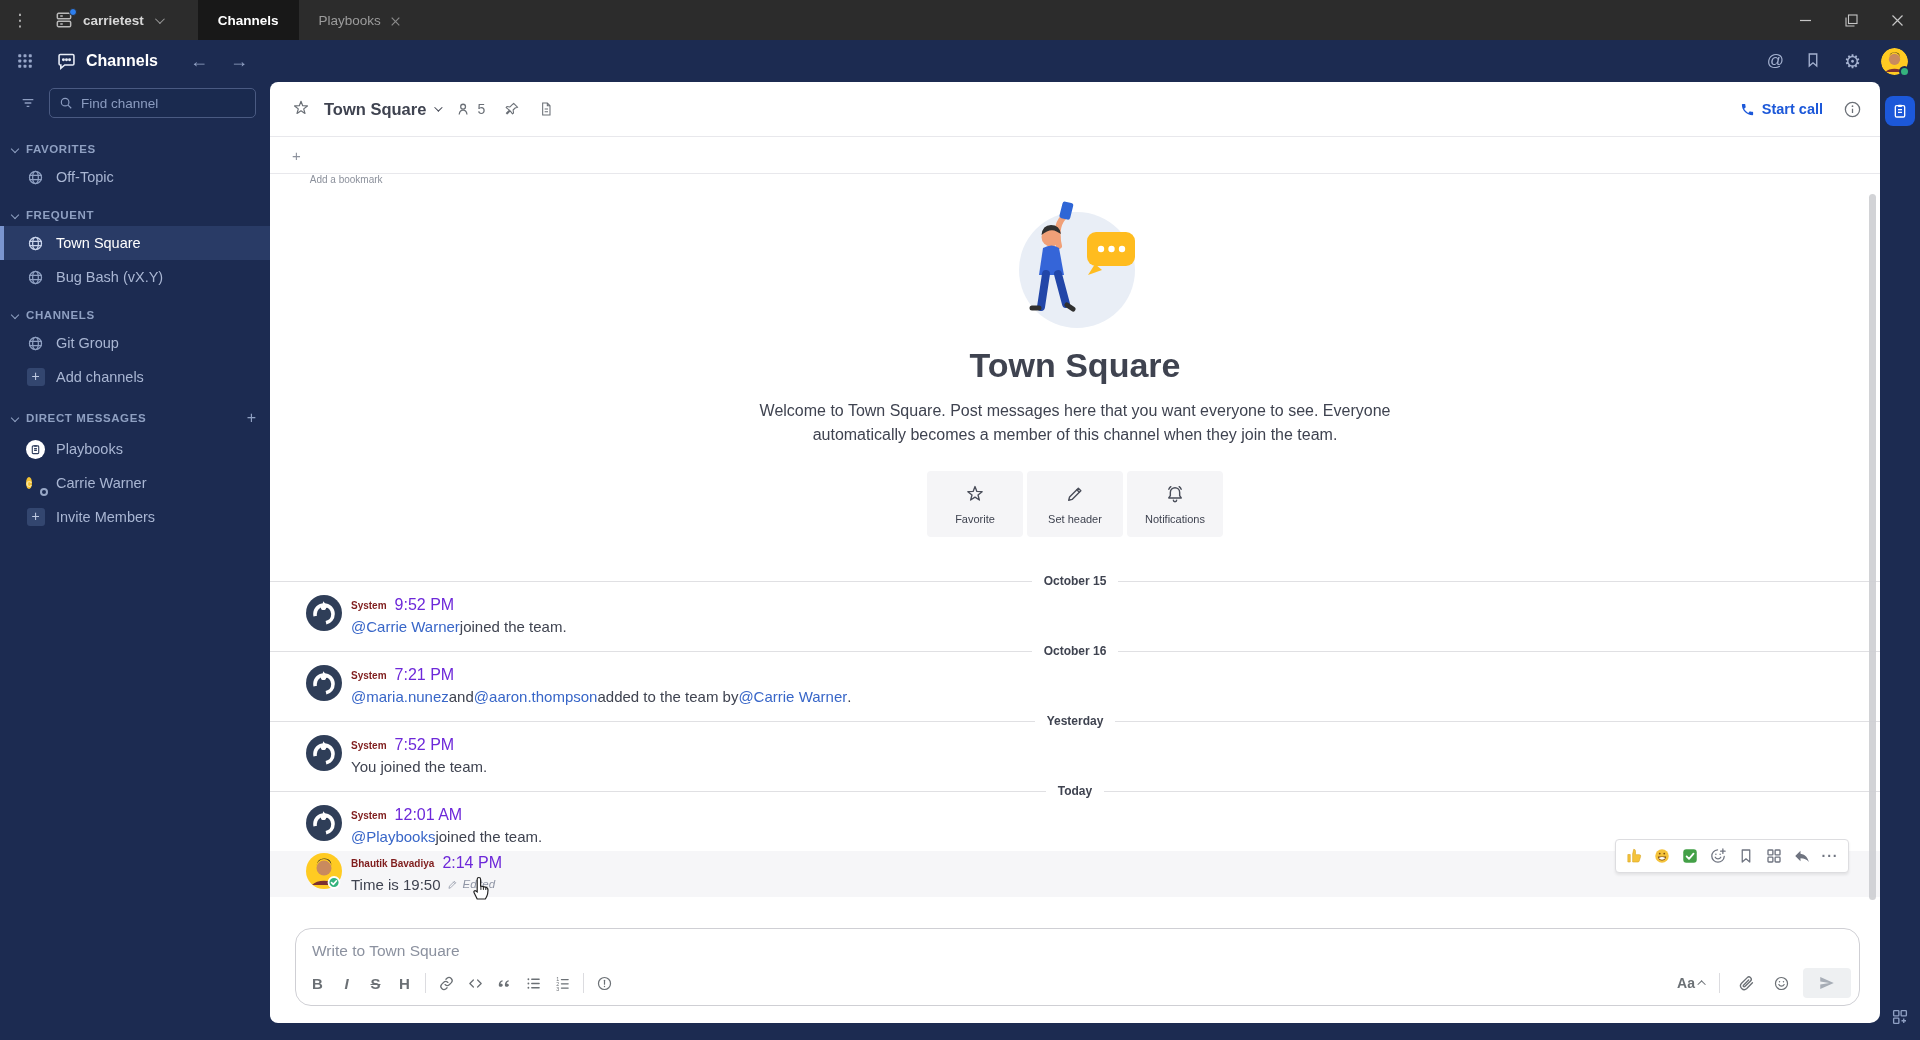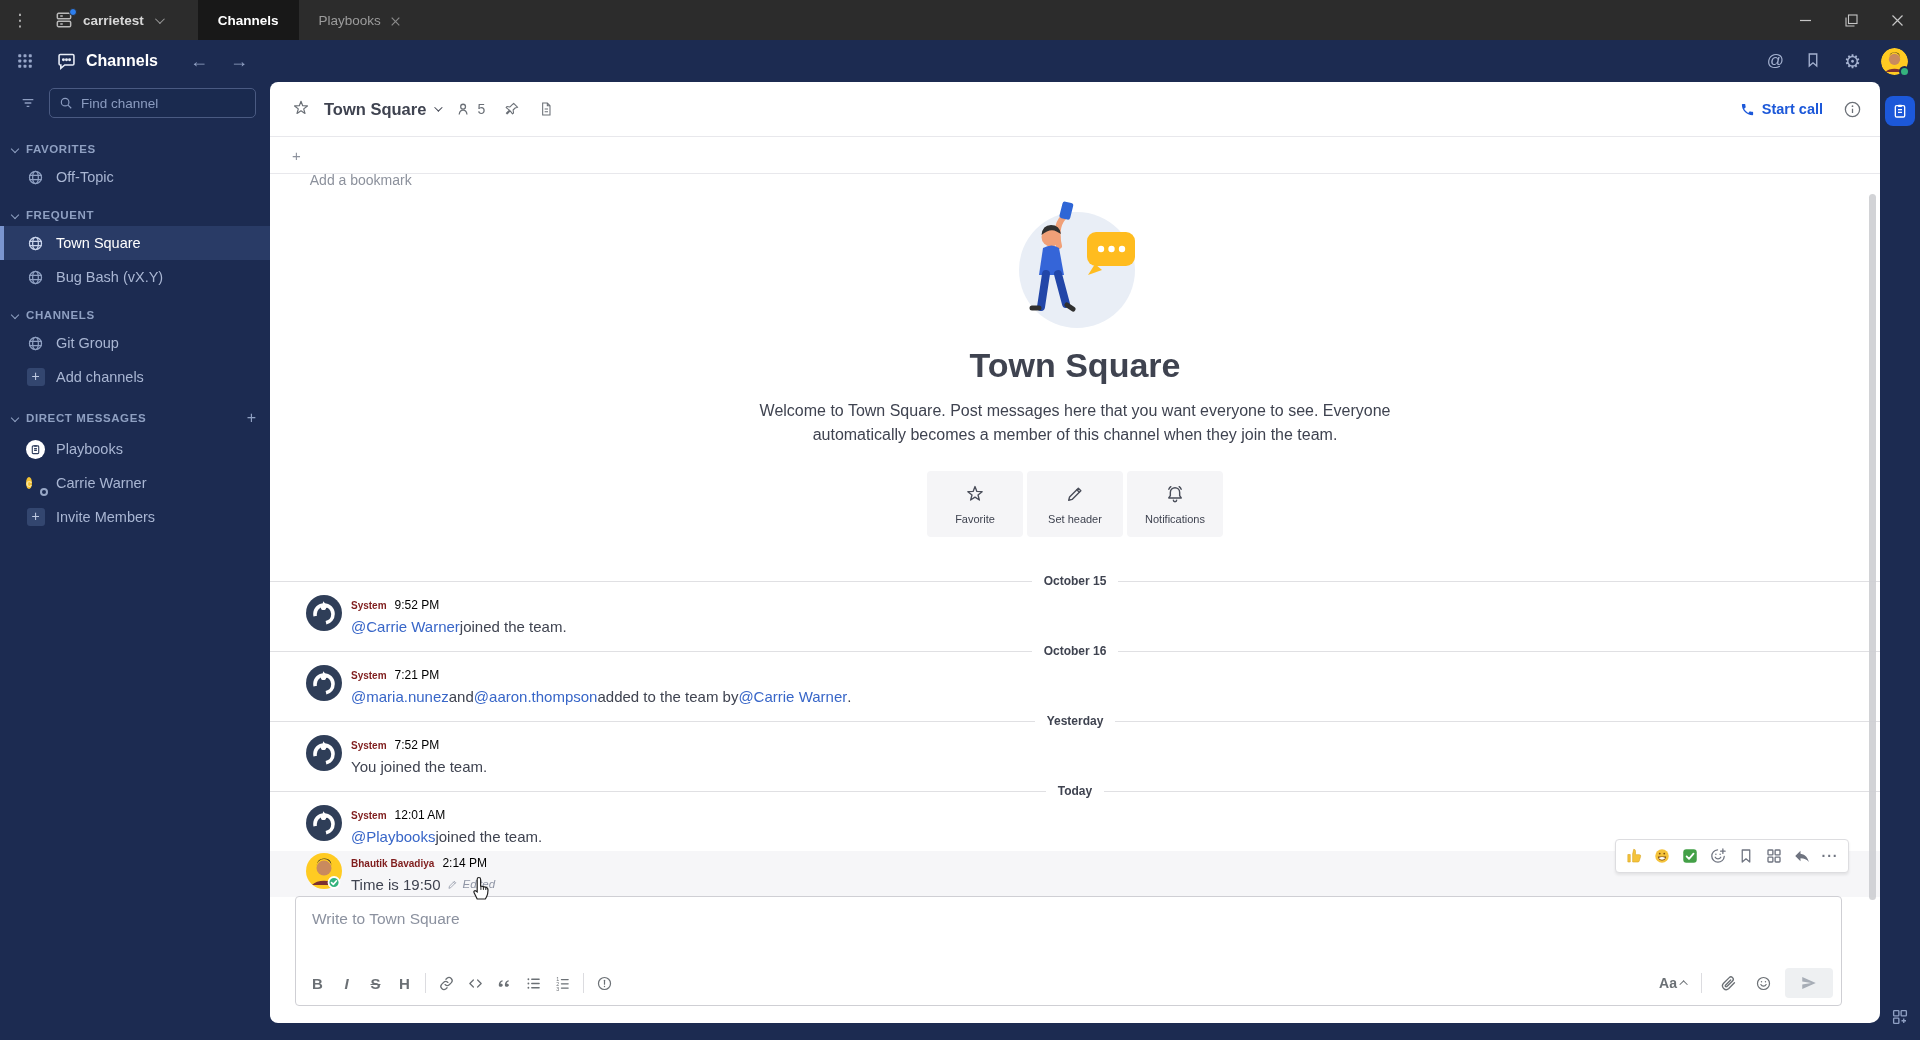--- a/index.html
+++ b/index.html
@@ -110,21 +110,21 @@
   .ch-iconbtn svg { width:16px; height:16px; }
   .ch-right { margin-left:auto; display:flex; align-items:center; gap:20px; }
   .ch-call { display:flex; align-items:center; gap:7px; color:#1c58d9; cursor:pointer; }
   .ch-call svg { width:15px; height:15px; }
   .ch-call-label { font-size:14.5px; font-weight:600; }
   .ch-info { width:19px; height:19px; color:#6b7077; cursor:pointer; }
   .ch-info svg { width:19px; height:19px; }
   .bookmarkbar { position:absolute; top:56px; left:0; right:0; height:36px; border-bottom:1px solid #e8e8ec; display:flex; align-items:center; padding-left:22px; color:#8c919c; cursor:pointer; }
   .bm-plus { font-size:15px; margin-right:9px; }
   .bm-plus::before { content:"+"; }
-  .bm-label { font-size:14px;margin-top:48px; }
+  .bm-label { font-size:10px;margin-top:48px; }
 
   .list { position:absolute; top:92px; left:0; right:0; bottom:0; overflow:hidden; }
   .intro { text-align:center; }
   .intro-illu { margin-top:8px; }
   .intro-illu svg { width:160px; height:150px; }
   .intro-title { margin-top:10px; font-size:34px; font-weight:700; color:#3f4350; }
   .intro-desc { margin:14px auto 0; max-width:640px; font-size:16px; line-height:24px; color:#3f4350; }
   .intro-actions { margin-top:24px; display:flex; justify-content:center; gap:4px; }
   .intro-card { width:96px; height:66px; background:#f5f5f7; border:none; border-radius:4px; display:flex; flex-direction:column; align-items:center; justify-content:center; gap:6px; color:#4a4e5a; cursor:pointer; font-family:inherit; }
   .intro-card svg { width:20px; height:20px; }
@@ -134,36 +134,36 @@
   .day-divider { position:relative; height:20px; margin:2px 0; text-align:center; }
   .day-divider::before { content:""; position:absolute; left:0; right:0; top:10px; height:1px; background:#e0e0e3; }
   .day-divider span { position:relative; background:#fff; padding:0 12px; font-size:12px; font-weight:600; color:#3f4350; line-height:20px; }
   .msg { position:relative; height:46px; margin:2px 0; padding:2px 0 0 36px; display:flex; gap:9px; }
   .msg.hovered { background:#f6f6f8; }
   .msg-avatar { width:36px; height:36px; flex:none; }
   .msg-avatar svg { width:36px; height:36px; }
   .msg-body { flex:1; }
   .msg-head { height:20px; display:flex; align-items:center; gap:8px; }
   .msg-author { font-size:10px; font-weight:700; color:#7f1d1d; cursor:pointer; }
-  .msg-time { font-size:12px; color:#000000; }
+  .msg-time { font-size:16px; color:#6d28d9; }
   .msg-text { position:relative; height:22px; font-size:15px; color:#3f4350; display:flex; align-items:center; }
   .msg-text .lnk { color:#3866c8; cursor:pointer; }
   .edited { display:inline-flex; align-items:center; gap:4px; margin-left:7px; color:#8f95a5; font-size:11.5px; font-style:italic; }
   .edited svg { width:11px; height:11px; }
   .cursor-hand { position:absolute; left:118px; top:0px; width:24px; height:28px; z-index:5; }
   .hover-toolbar { position:absolute; top:-12px; right:31px; background:#fff; border:1px solid #dddde0; border-radius:4px; box-shadow:0 2px 3px rgba(0,0,0,.08); display:flex; align-items:center; gap:2px; padding:3px 5px; z-index:4; }
   .ht-btn { width:26px; height:26px; border-radius:4px; display:flex; align-items:center; justify-content:center; color:#6f7480; cursor:pointer; }
   .ht-btn svg { width:18px; height:18px; }
   .ht-more { font-size:14px; letter-spacing:1px; color:#6f7480; }
   .ht-more::before { content:"\00B7\00B7\00B7"; font-weight:700; }
 
   .vscroll { position:absolute; right:4px; top:112px; width:7px; height:706px; border-radius:4px; background:#cdced2; opacity:.9; cursor:pointer; }
 
   
-  .composer { position:absolute; left:25px; right:38px; bottom:17px; height:110px; background:#fff; border:1.5px solid #cfcfd4; border-radius:4px; }
+  .composer { position:absolute; left:25px; right:20px; bottom:17px; height:78px; background:#fff; border:1.5px solid #cfcfd4; border-radius:16px; }
   .composer-ph { padding:13px 16px; font-size:15.5px; color:#8b919f; cursor:text; }
   .composer-bar { position:absolute; left:8px; right:8px; bottom:6px; height:32px; display:flex; align-items:center; }
   .fmt-left { display:flex; align-items:center; gap:2px; color:#6b7075; }
   .fmt-right { margin-left:auto; display:flex; align-items:center; gap:8px; color:#6b7075; }
   .fmt-btn { min-width:27px; height:27px; padding:0 4px; border-radius:4px; display:flex; align-items:center; justify-content:center; cursor:pointer; font-size:15px; }
   .fmt-btn svg { width:17px; height:17px; }
   .fmt-sep { width:1px; height:20px; background:#dcdce0; margin:0 5px; }
   .fmt-bold { font-weight:700; }
   .fmt-italic { font-style:italic; font-weight:600; }
   .fmt-strike { text-decoration:line-through; font-weight:600; }

